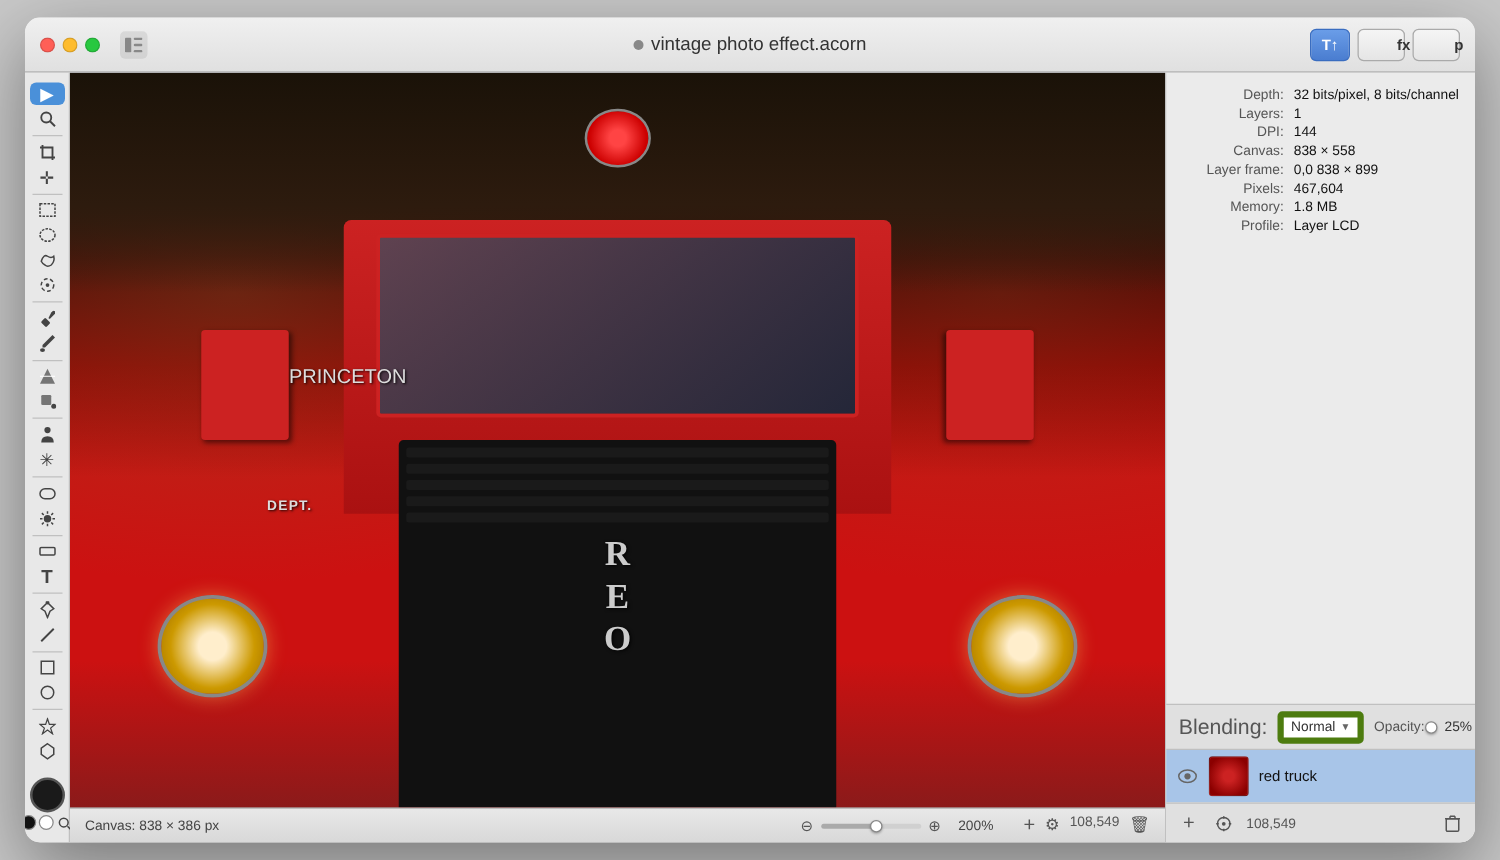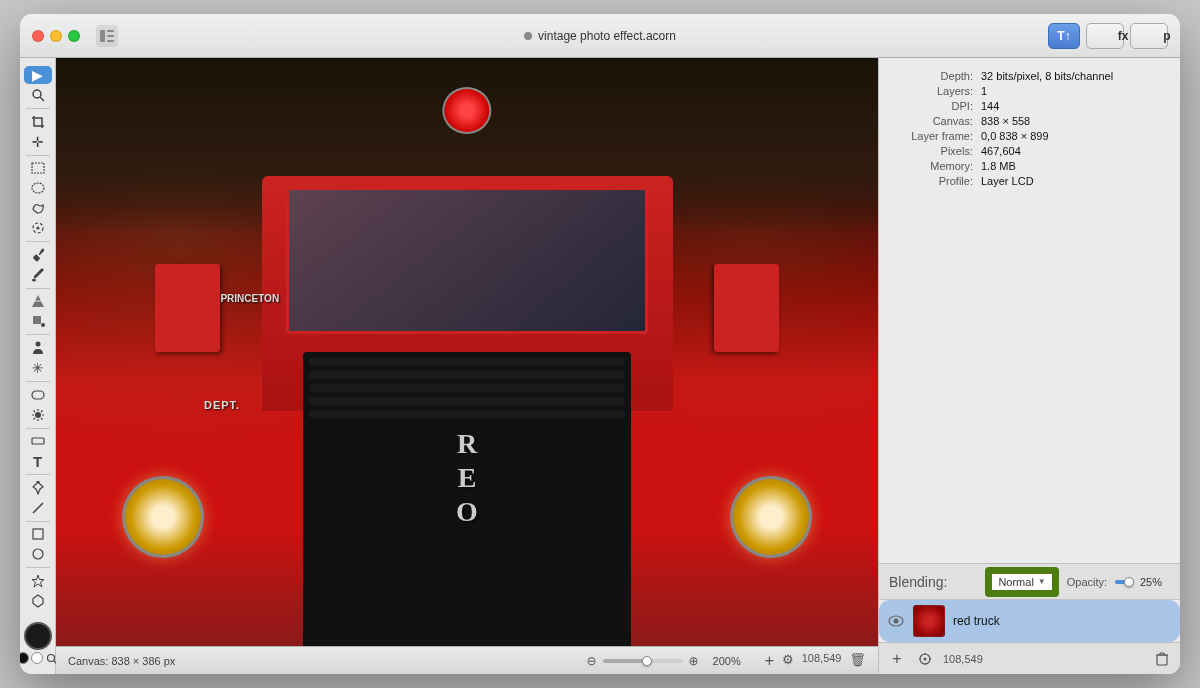--- a/index.html
+++ b/index.html
@@ -59,21 +59,21 @@
       margin-left: 8px;
       cursor: pointer;
     }
     .title-file {
       position: absolute;
       left: 50%;
       transform: translateX(-50%);
       display: flex;
       align-items: center;
       gap: 6px;
-      font-size: 12px;
+      font-size: 15px;
       color: #333;
       font-weight: 500;
     }
     .file-dot {
       width: 8px;
       height: 8px;
       background: #888;
       border-radius: 50%;
     }
     .titlebar-tools {
@@ -228,21 +228,21 @@
       transform: translateX(-50%);
       box-shadow: 0 1px 2px rgba(0,0,0,0.3);
     }
     .status-icons {
       display: flex;
       gap: 8px;
       margin-left: 8px;
     }
     
     .right-panel {
-      width: 302px;
+      width: 248px;
       background: #ebebeb;
       border-left: 1px solid #c0c0c0;
       display: flex;
       flex-direction: column;
       flex-shrink: 0;
     }
     .info-panel {
       padding: 12px 12px 8px 12px;
       flex: 1;
     }
@@ -271,34 +271,33 @@
       background: #e0e0e0;
       border-bottom: 1px solid #c0c0c0;
       display: flex;
       align-items: center;
       padding: 0 10px;
       gap: 8px;
       font-size: 11px;
       color: #333;
     }
     .blend-label {
-      font-size: 14px;
+      font-size: 17px;
       color: #555;
     }
     .blend-select {
       display: flex;
       align-items: center;
       background: white;
-      border: 7px solid #4d7c0f;
+      border: 5px solid #4d7c0f;
       border-radius: 4px;
       padding: 2px 6px;
       font-size: 11px;
       gap: 4px;
       cursor: pointer;
-      margin-left: 30px;
     }
     .blend-select-arrow {
       font-size: 8px;
       color: #666;
     }
     .opacity-label {
       margin-left: auto;
       font-size: 11px;
       color: #555;
     }
@@ -327,21 +326,20 @@
       min-width: 30px;
     }
     .layer-row {
       height: 42px;
       background: #a8c5e8;
       display: flex;
       align-items: center;
       padding: 0 8px;
       gap: 8px;
       cursor: pointer;
-      border-radius: 11px;
     }
     .layer-eye {
       width: 18px;
       height: 18px;
       display: flex;
       align-items: center;
       justify-content: center;
       font-size: 13px;
     }
     .layer-thumb {
@@ -599,21 +597,21 @@
             <span style="font-size:28px;font-weight:900;color:#ccc;font-family:serif;text-shadow:1px 1px 3px rgba(0,0,0,0.9);">E</span>
             <span style="font-size:28px;font-weight:900;color:#ccc;font-family:serif;text-shadow:1px 1px 3px rgba(0,0,0,0.9);">O</span>
           </div>
 
           <div style="position:absolute;top:5%;left:50%;transform:translateX(-50%);width:6%;height:8%;background:radial-gradient(circle,#ff4444 20%,#cc0000 70%);border-radius:50%;border:2px solid #888;"></div>
 
           <div style="position:absolute;top:22%;left:28%;right:28%;height:25%;background:linear-gradient(135deg,rgba(50,80,100,0.7) 0%,rgba(20,40,60,0.9) 100%);border-radius:4px;border:3px solid #cc2222;"></div>
 
           <div style="position:absolute;top:58%;left:18%;font-size:11px;font-weight:bold;color:#ddd;text-shadow:1px 1px 2px rgba(0,0,0,0.9);letter-spacing:1px;">DEPT.</div>
 
-          <div style="position:absolute;top:40%;left:20%;font-size:10px;font-weight:bold;color:#ddd;text-shadow:1px 1px 2px rgba(0,0,0,0.9);">PRINCETON</div>
+          <div style="position:absolute;top:40%;left:20%;font-size:16px;font-weight:normal;color:#ddd;text-shadow:1px 1px 2px rgba(0,0,0,0.9);">PRINCETON</div>
         </div>
       </div>
 
       <div class="status-bar">
         <span>Canvas: 838 × 386 px</span>
         <div class="status-zoom">
           <span style="font-size:12px;color:#555;">⊖</span>
           <div class="zoom-slider">
             <div class="zoom-thumb"></div>
           </div>

